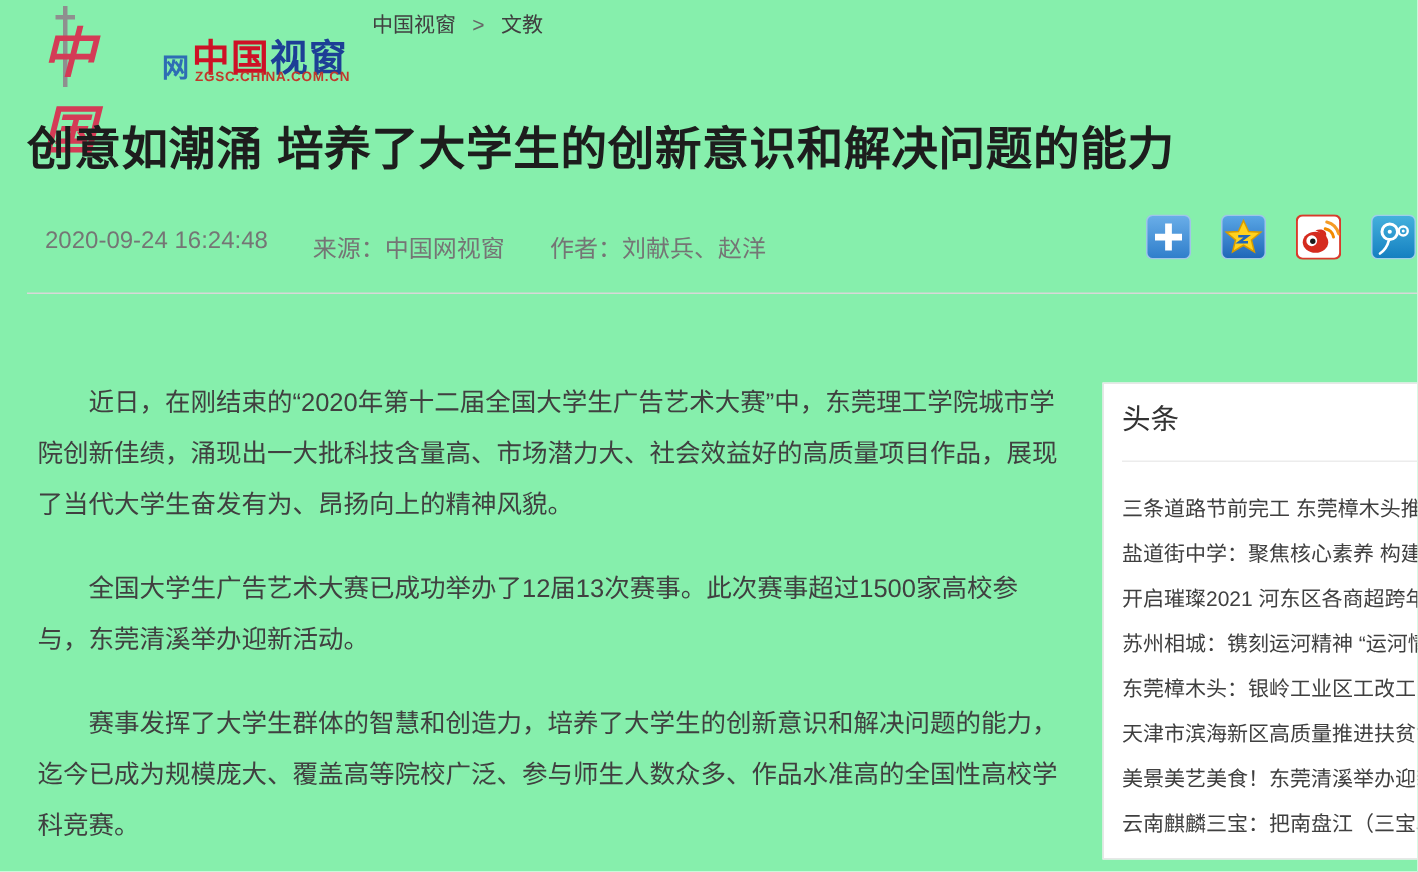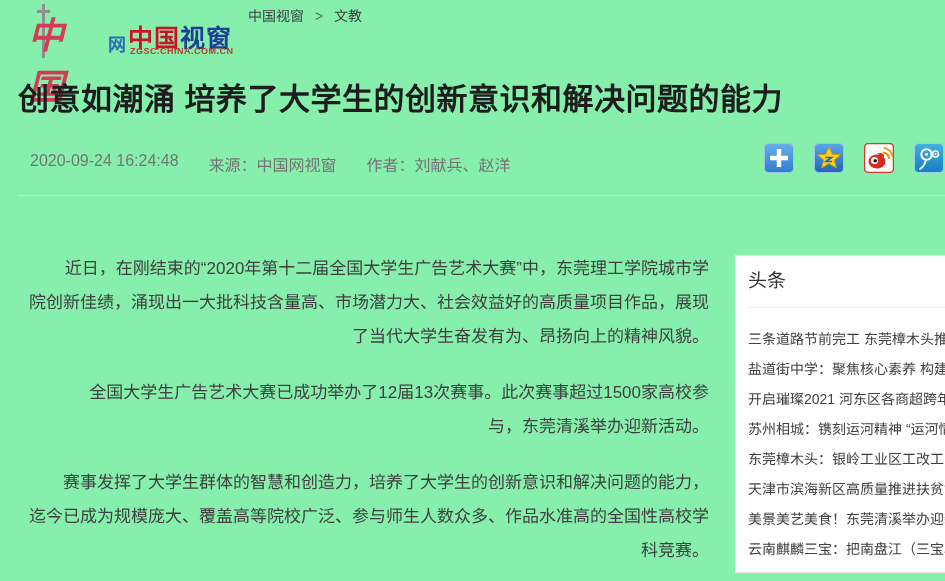--- a/index.html
+++ b/index.html
@@ -26,21 +26,21 @@
   
   .headline { position:absolute; left:18px; top:80px; width:910px; font-size:31px; font-weight:bold; color:#1d1d1d; letter-spacing:0.5px; line-height:40px; }
   .meta-row { position:absolute; left:30px; top:152px; font-size:16px; color:#757575; display:flex; gap:30px; white-space:nowrap;text-align:right; }
   .share-bar { position:absolute; left:764px; top:143px; display:flex; gap:20px; }
   .share-btn { width:30px; height:30px; display:block; cursor:pointer; border:0; background:transparent; padding:0; }
   .share-btn svg { display:block; }
   .main-divider { position:absolute; left:18px; top:195px; width:927px; border-top:1px solid #d8d8d8; }
 
   
   .article-body { position:absolute; left:25px; top:252px; width:684px; font-size:17px; line-height:34px; color:#404040; }
-  .article-body p { text-indent:2em; margin:0 0 22px 0;text-align:right; }
+  .article-body p { text-indent:2em; margin:0 0 22px 0; }
 
   
   .sidebar { position:absolute; left:735px; top:255px; width:300px; height:318px; border:1px solid #e7e7e7; background:#fff; }
   .sidebar-title { margin:13px 12px 0 12px; font-size:19px; font-weight:normal; color:#333; line-height:24px; }
   .sidebar-divider { margin:14px 0 0 12px; border-top:1px solid #ececec; }
   .sidebar-list { list-style:none; margin:16px 0 0 12px; }
   .sidebar-list li { font-size:14px; color:#3f3f3f; line-height:30px; white-space:nowrap; cursor:pointer; }
 </style>
 </head>
 <body>

